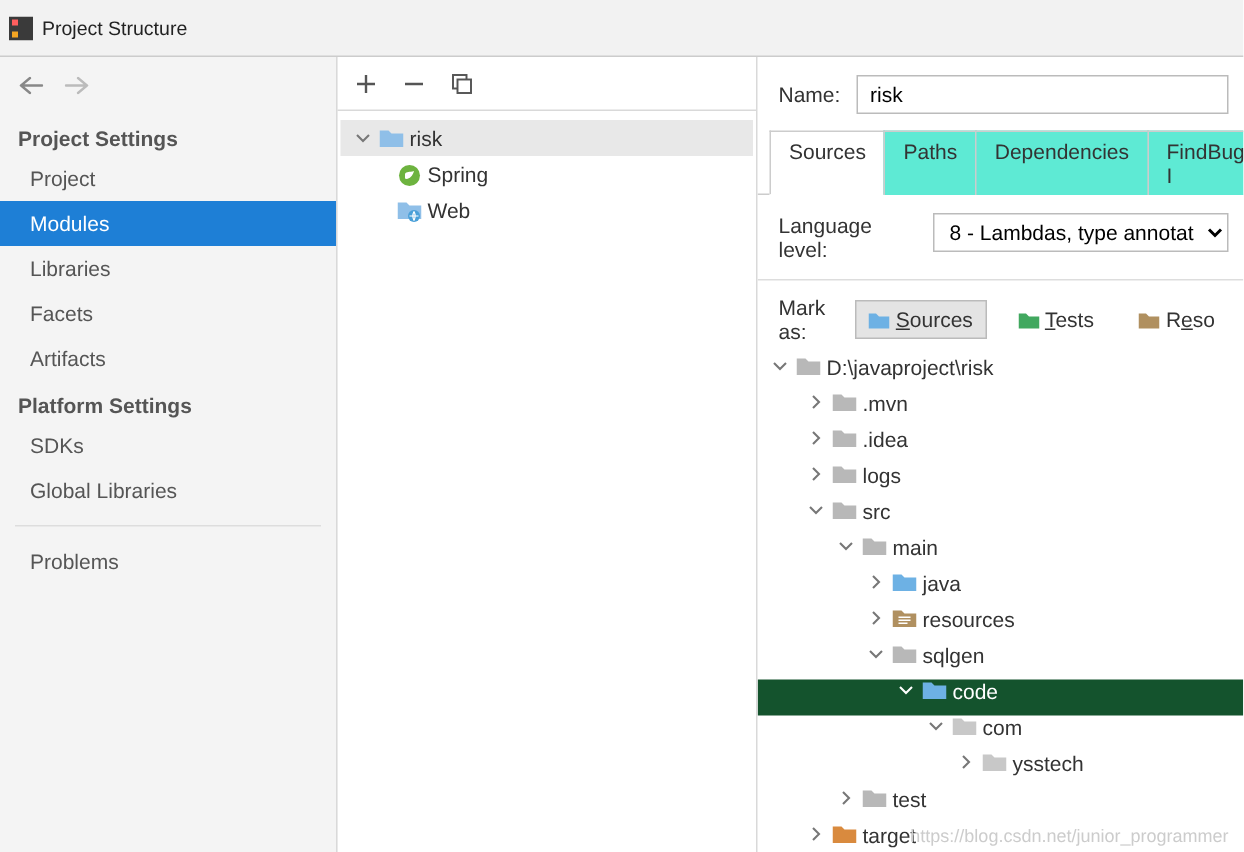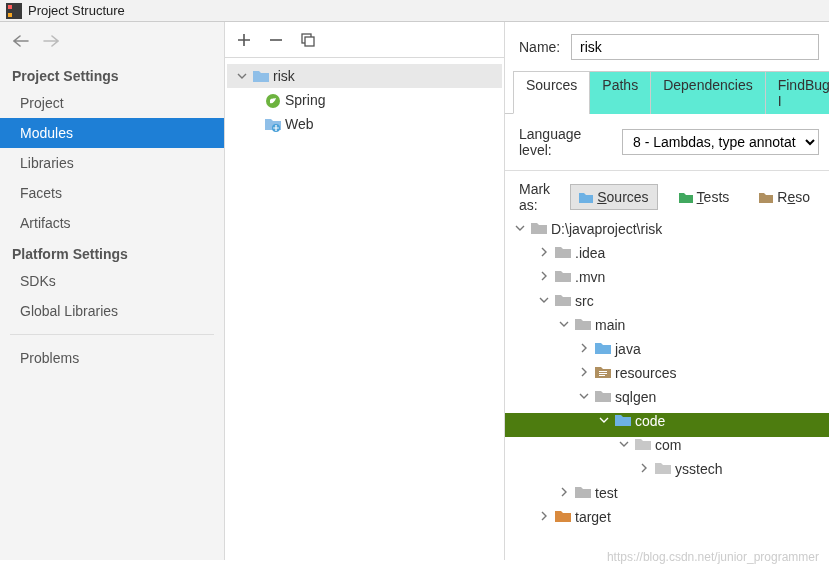--- a/index.html
+++ b/index.html
@@ -1,18 +1,18 @@
 <!DOCTYPE html>
 <html><head>
 <meta charset="utf-8">
 <style>
 * { box-sizing: border-box; margin: 0; padding: 0; font-family: "Segoe UI", Arial, sans-serif; }
 body { width: 829px; height: 568px; overflow: hidden; background: #fff; color: #333; font-size: 13px; }
 
-.titlebar { height: 22px; display: flex; align-items: center; padding: 1px 6px; background: #f2f2f2; border-bottom: 1px solid #ccc; gap: 6px; }
+.titlebar { height: 38px; display: flex; align-items: center; padding: 1px 6px; background: #f2f2f2; border-bottom: 1px solid #ccc; gap: 6px; }
 .titlebar .app-icon { width: 16px; height: 16px; display: flex; align-items: center; justify-content: center; }
 .titlebar .title { font-size: 13px; color: #222; }
 
 .main { display: flex; height: calc(100% - 30px); }
 
 .sidebar { width: 225px; background: #f4f4f4; border-right: 1px solid #d9d9d9; display: flex; flex-direction: column; }
 .nav-arrows { display: flex; gap: 12px; padding: 10px 12px; align-items: center; }
 .arrow { width: 18px; height: 18px; display: flex; align-items: center; justify-content: center; cursor: default; }
 .section-header { padding: 8px 12px 4px; font-weight: bold; color: #555; font-size: 14px; }
 .nav-item { padding: 7px 20px; cursor: pointer; font-size: 14px; color: #555; }
@@ -33,34 +33,34 @@
 
 .right { flex: 1; display: flex; flex-direction: column; overflow: hidden; }
 .name-row { display: flex; align-items: center; gap: 2px; padding: 12px 10px 10px 14px; }
 .name-row label { font-size: 14px; color: #333; width: 50px; }
 .name-row input { flex: 1; height: 26px; border: 1px solid #bbb; padding: 0 8px; font-size: 14px; }
 
 .tabs { display: flex; border-bottom: 1px solid #ccc; padding-left: 8px; }
 .tab { padding: 5px 12px 5px; border: 1px solid #ccc; border-bottom: none; margin-right: -1px; background: #5eead4; font-size: 14px; cursor: pointer; position: relative; top: 1px; }
 .tab.active { background: #fff; border-bottom: 1px solid #fff; }
 
-.lang-row { display: flex; align-items: center; gap: 10px; padding: 12px 10px 10px 14px; }
+.lang-row { display: flex; gap: 10px; padding: 12px 10px 10px 14px; }
 .lang-row label { font-size: 14px; }
 .lang-row select { flex: 1; height: 26px; border: 1px solid #bbb; padding: 0 6px; font-size: 14px; background: #fff; }
 .rule { border: none; border-top: 1px solid #ddd; margin: 2px 0; }
 
 .mark-row { display: flex; align-items: center; gap: 12px; padding: 8px 10px 6px 14px; }
 .mark-row .mark-label { font-size: 14px; margin-right: 4px; }
 .mark-btn { display: flex; align-items: center; gap: 4px; padding: 4px 8px; border: 1px solid transparent; cursor: pointer; font-size: 14px; }
 .mark-btn.active { background: #e4e4e4; border: 1px solid #bbb; }
 .sq { width: 14px; height: 12px; display: inline-block; }
 
 .right-tree { padding: 2px 0; overflow: hidden; }
 .rt-row { display: flex; align-items: flex-start; height: 24px; gap: 4px; padding-left: 8px; }
-.rt-row.selected-blue { background: #4d7c0f; color: #fff; }
+.rt-row.selected-blue { background: #14532d; color: #fff; }
 
 .watermark { position: absolute; right: 10px; bottom: 4px; color: #ccc; font-size: 12px; pointer-events: none; }
 </style>
 </head>
 <body>
 
 <div class="titlebar">
   <span class="app-icon">
     <svg width="16" height="16">
         <rect width="16" height="16" fill="#3a3a3a"></rect>
@@ -212,33 +212,45 @@
       <div class="rt-row">
         <span class="indent" style="width:20px"></span>
         <span class="expander">
             <svg width="10" height="10">
               <path d="M3 1l4 4-4 4" stroke="#777" fill="none" stroke-width="1.4"></path>
             </svg>
           </span>
         <span class="folder-icon"><svg width="16" height="14">
               <path d="M0 2h6l2 2h8v9H0z" fill="#b8b8b8"></path>
             </svg></span>
+        <span class="label">.mvn</span>
+      </div>
+      <div class="rt-row">
+        <span class="indent" style="width:20px"></span>
+        <span class="expander">
+            <svg width="10" height="10">
+              <path d="M3 1l4 4-4 4" stroke="#777" fill="none" stroke-width="1.4"></path>
+            </svg>
+          </span>
+        <span class="folder-icon"><svg width="16" height="14">
+              <path d="M0 2h6l2 2h8v9H0z" fill="#b8b8b8"></path>
+            </svg></span>
         <span class="label">.idea</span>
       </div>
       <div class="rt-row">
         <span class="indent" style="width:20px"></span>
         <span class="expander">
             <svg width="10" height="10">
               <path d="M3 1l4 4-4 4" stroke="#777" fill="none" stroke-width="1.4"></path>
             </svg>
           </span>
         <span class="folder-icon"><svg width="16" height="14">
               <path d="M0 2h6l2 2h8v9H0z" fill="#b8b8b8"></path>
             </svg></span>
-        <span class="label">.mvn</span>
+        <span class="label">logs</span>
       </div>
       <div class="rt-row">
         <span class="indent" style="width:20px"></span>
         <span class="expander">
             <svg width="10" height="10">
               <path d="M1 3l4 4 4-4" stroke="#777" fill="none" stroke-width="1.4"></path>
             </svg>
           </span>
         <span class="folder-icon"><svg width="16" height="14">
               <path d="M0 2h6l2 2h8v9H0z" fill="#b8b8b8"></path>

